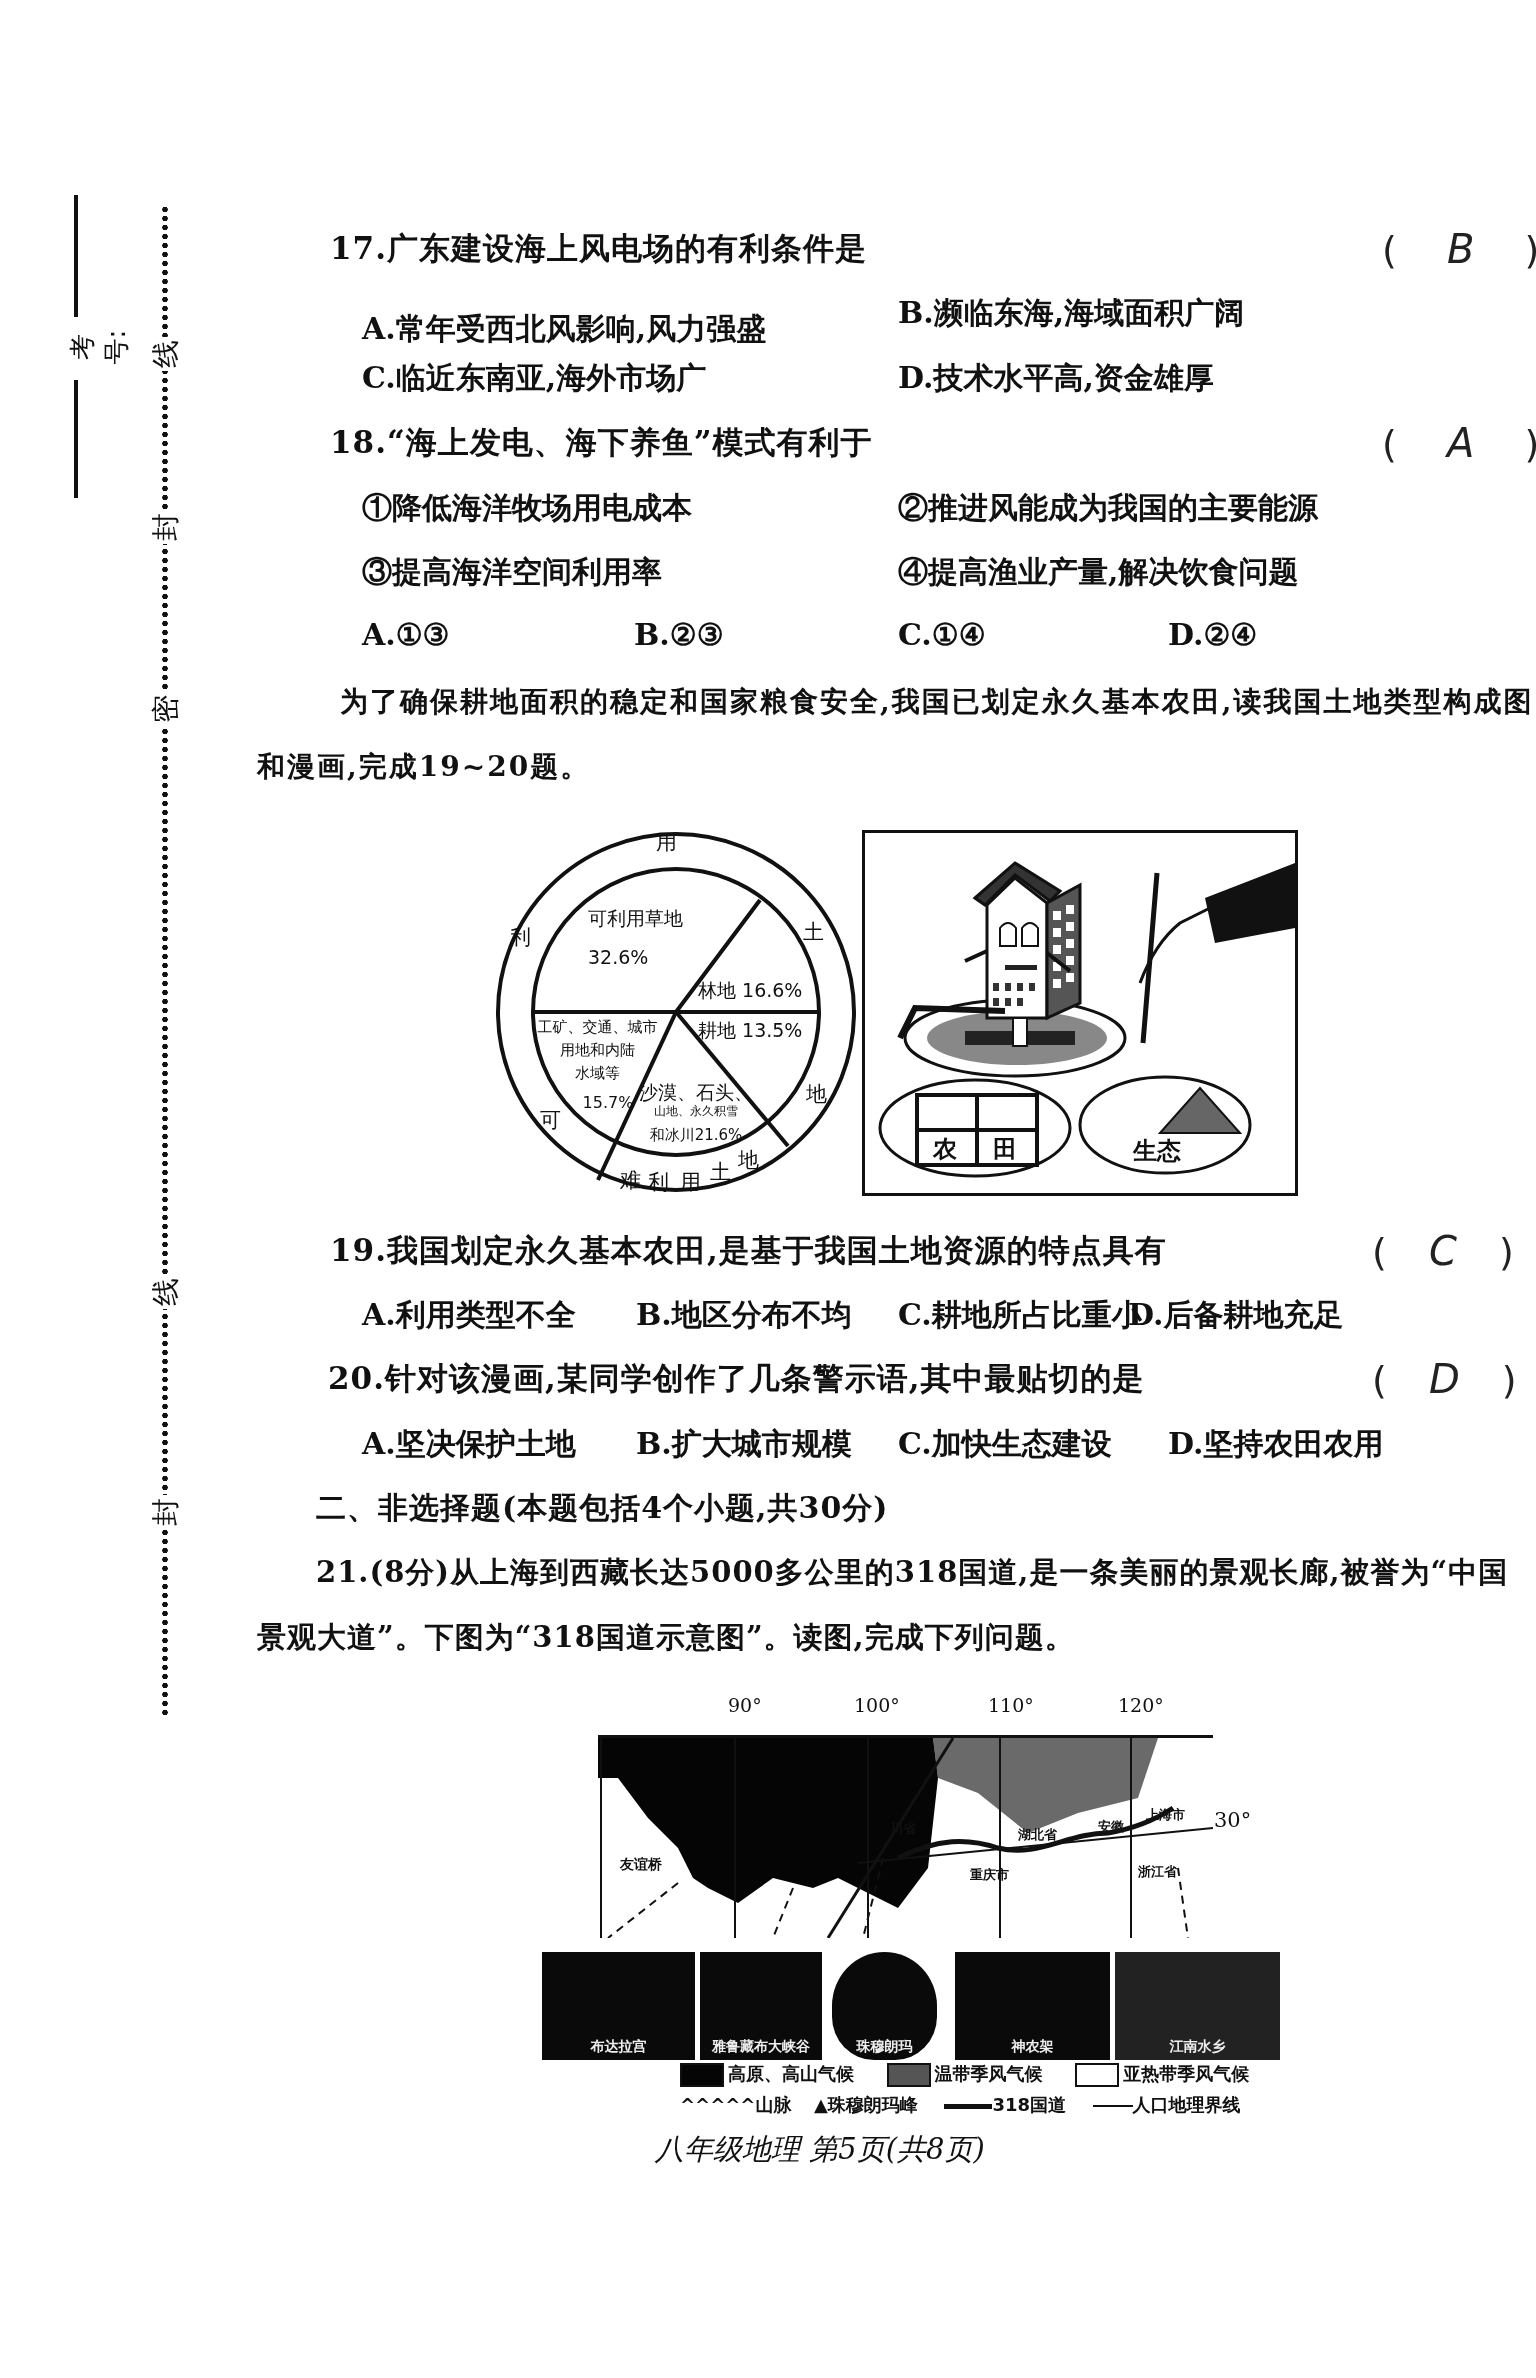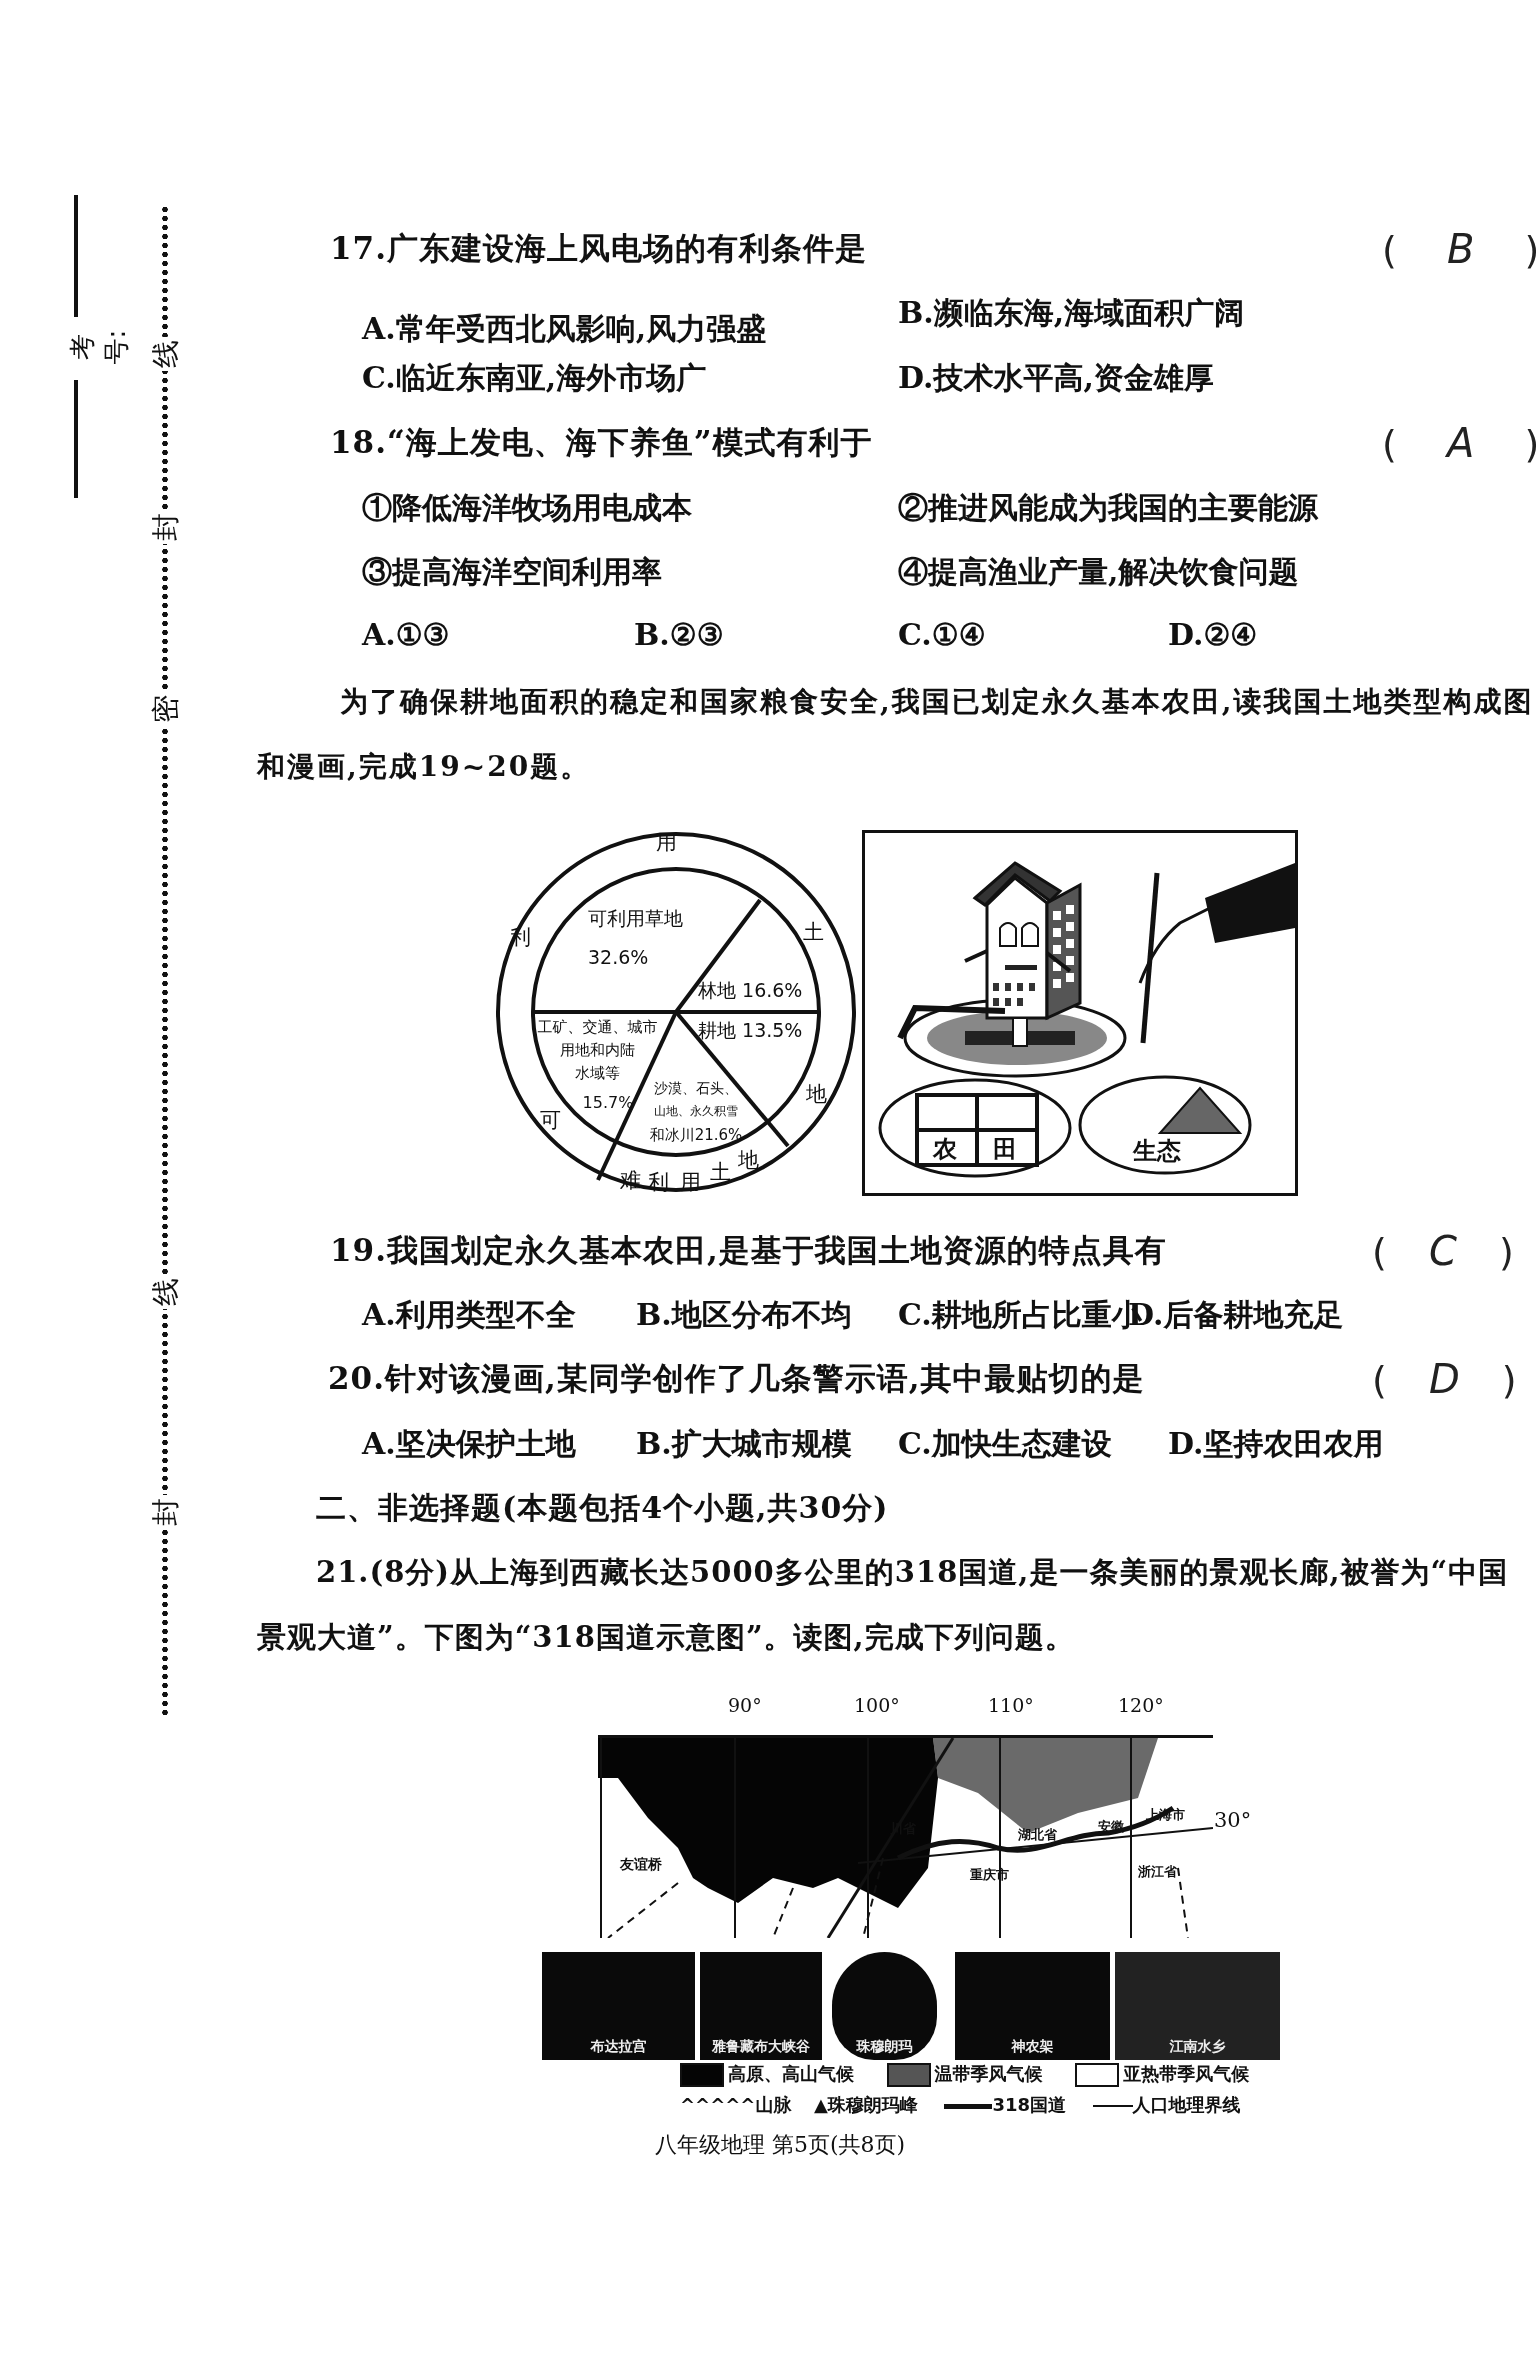--- a/index.html
+++ b/index.html
@@ -24,21 +24,21 @@
   .pie-ring { position:absolute; font-family:"DejaVu Sans", sans-serif; font-size:21px; }
   
   .cartoon { position:absolute; left:862px; top:830px; width:430px; height:360px; border:3px solid #111; background:#fff; }
   
   .map { position:absolute; left:598px; top:1735px; width:615px; height:200px; overflow:hidden; border-top:3px solid #111; }
   .lon { position:absolute; font-size:19px; font-family:"DejaVu Serif", serif; }
   .photo { position:absolute; top:1952px; height:108px; background:#0a0a0a; overflow:hidden; }
   .photo-cap { position:absolute; bottom:4px; left:0; right:0; text-align:center; color:#eee; font-size:14px; font-weight:bold; font-family:"DejaVu Sans", sans-serif; }
   .legend { position:absolute; font-size:18px; font-weight:bold; white-space:nowrap; font-family:"DejaVu Sans", sans-serif; }
   .swatch { display:inline-block; width:40px; height:20px; vertical-align:middle; margin-right:4px; border:2px solid #111; }
-  .footer { font-size:22px; font-weight:normal; white-space:nowrap; font-family:"DejaVu Serif", serif; }
+  .footer { font-size:29px; font-weight:normal; white-space:nowrap; font-family:"DejaVu Serif", serif;font-style:italic; }
 </style>
 </head>
 <body>
 
 <div class="solid-line" style="top:195px;height:130px;"></div>
 <div class="margin-char" style="left:52px;top:330px;width:60px;font-size:26px;">考号:</div>
 <div class="solid-line" style="top:380px;height:118px;"></div>
 
 <div class="dot-line" style="top:205px;height:1510px;"></div>
 <div class="margin-char" style="left:149px;top:337px;">线</div>
@@ -92,21 +92,21 @@
   </svg>
   
   <div class="pie-label" style="left:100px;top:88px;font-size:19px;">可利用草地</div>
   <div class="pie-label" style="left:100px;top:128px;font-size:19px;">32.6%</div>
   <div class="pie-label" style="left:210px;top:160px;font-size:19px;">林地  16.6%</div>
   <div class="pie-label" style="left:210px;top:200px;font-size:19px;">耕地  13.5%</div>
   <div class="pie-label" style="left:42px;top:200px;width:135px;font-size:15px;">工矿、交通、城市</div>
   <div class="pie-label" style="left:42px;top:223px;width:135px;font-size:15px;">用地和内陆</div>
   <div class="pie-label" style="left:42px;top:246px;width:135px;font-size:15px;">水域等</div>
   <div class="pie-label" style="left:60px;top:275px;width:120px;font-size:16px;">15.7%</div>
-  <div class="pie-label" style="left:138px;top:262px;width:140px;font-size:14px;">沙漠、石头、</div>
+  <div class="pie-label" style="left:138px;top:262px;width:140px;font-size:19px;">沙漠、石头、</div>
   <div class="pie-label" style="left:138px;top:285px;width:140px;font-size:12px;">山地、永久积雪</div>
   <div class="pie-label" style="left:138px;top:308px;width:140px;font-size:15px;">和冰川21.6%</div>
   
   <div class="pie-ring" style="left:52px;top:288px;">可</div>
   <div class="pie-ring" style="left:22px;top:105px;">利</div>
   <div class="pie-ring" style="left:168px;top:10px;">用</div>
   <div class="pie-ring" style="left:315px;top:100px;">土</div>
   <div class="pie-ring" style="left:318px;top:262px;">地</div>
   
   <div class="pie-ring" style="left:132px;top:348px;">难</div>

